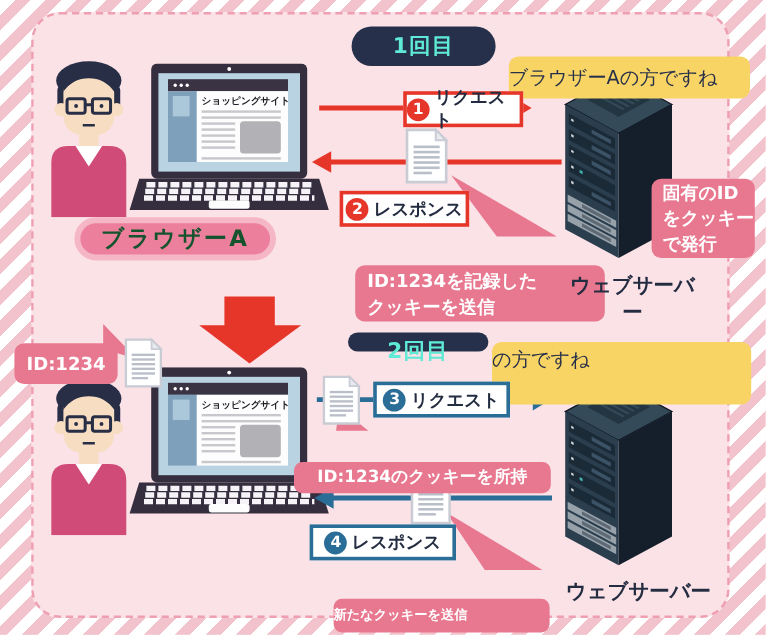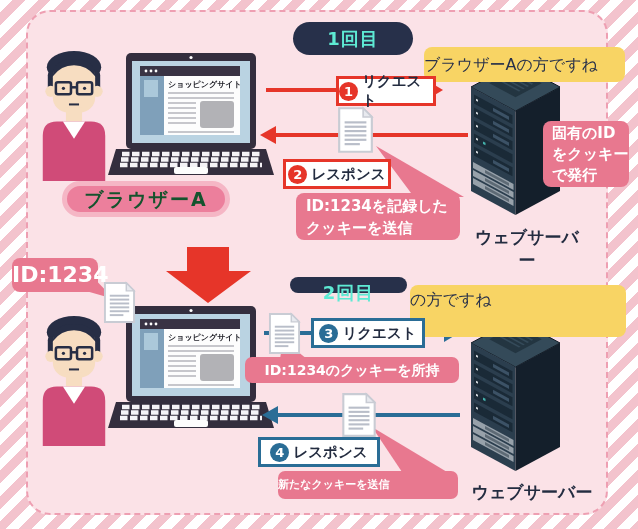--- a/index.html
+++ b/index.html
@@ -8,21 +8,21 @@
          background:repeating-linear-gradient(135deg,#ffffff 0 9px,#f3c3cd 9px 18px);}
   .panel{position:absolute;left:26px;top:10px;width:582px;height:505px;box-sizing:border-box;
          background:#fbe2e7;border:2px dashed #ee9fb2;border-radius:24px;z-index:0;}
   .scene{position:absolute;z-index:1;}
   .overlay{position:absolute;left:0;top:0;width:638px;height:529px;z-index:2;pointer-events:none;}
   .fg{position:absolute;z-index:3;}
   .roundbadge{background:#27304a;color:#5eead4;border-radius:18px;text-align:center;
               font-weight:bold;font-size:18px;letter-spacing:1px;}
   .ybubble{background:#f8d464;border-radius:8px;color:#27304a;font-weight:normal;
            font-size:16px;margin-top:28px;}
-  .pbubble{background:#e8788f;color:#fff;font-weight:bold;border-radius:8px;}
+  .pbubble{background:#e8788f;color:#fff;font-weight:bold;border-radius:8px;margin-top:28px;}
   .stepbox{background:#fff;display:flex;align-items:center;justify-content:center;gap:4px;
            font-weight:bold;color:#232c40;font-size:14.5px;box-sizing:border-box;}
   .stepbox.red{border:3px solid #e63529;}
   .stepbox.blue{border:3px solid #2a6d96;}
   .numcircle{width:19px;height:19px;border-radius:50%;color:#fff;font-weight:bold;font-size:13px;
              display:inline-flex;align-items:center;justify-content:center;flex:0 0 auto;}
   .numcircle.red{background:#e63529;}
   .numcircle.blue{background:#2a6d96;}
   .server-label{font-weight:bold;color:#232c40;font-size:17px;text-align:center;}
   .browser-pill{background:#ec7f9c;border:5px solid #f5b6c5;border-radius:24px;box-sizing:border-box;
@@ -285,34 +285,34 @@
     <span>リクエスト</span>
   </div>
 
   <div class="fg stepbox red" style="left:283px;top:159px;width:108px;height:30px">
     <span class="numcircle red">2</span>
     <span>レスポンス</span>
   </div>
 
   <div class="fg browser-pill" style="left:62px;top:181px;width:168px;height:36px;line-height:26px">ブラウザーA</div>
 
-  <div class="fg pbubble" style="left:296px;top:193px;width:164px;height:47px;font-size:15px;line-height:22px;padding-left:10px;box-sizing:border-box;padding-top:2px">
+  <div class="fg pbubble" style="left:296px;top:193px;width:208px;height:47px;font-size:15px;line-height:22px;padding-left:10px;box-sizing:border-box;padding-top:2px">
     <div>ID:1234を記録した</div>
     <div>クッキーを送信</div>
   </div>
 
   <div class="fg pbubble" style="left:543px;top:121px;width:86px;height:66px;font-size:15px;line-height:21px;padding-left:9px;box-sizing:border-box;padding-top:2px">
     <div>固有のID</div>
     <div>をクッキー</div>
     <div>で発行</div>
   </div>
 
   <div class="fg server-label" style="left:467px;top:226px;width:120px">ウェブサーバー</div>
 
-  <div class="fg pbubble" style="left:12px;top:258px;width:86px;height:34px;font-size:22px;line-height:34px;text-align:center">ID:1234</div>
+  <div class="fg pbubble" style="left:12px;top:258px;width:86px;height:34px;font-size:15px;line-height:34px;text-align:center">ID:1234</div>
 
   <div class="fg roundbadge" style="left:290px;top:277px;width:117px;height:16px;line-height:32px">2回目</div>
 
   <div class="fg ybubble" style="left:410px;top:257px;width:216px;height:52px;line-height:24px;padding-top:3px;box-sizing:border-box">
     <div>の方ですね</div>
   </div>
 
   <div class="fg stepbox blue" style="left:311px;top:318px;width:114px;height:30px">
     <span class="numcircle blue">3</span>
     <span>リクエスト</span>

